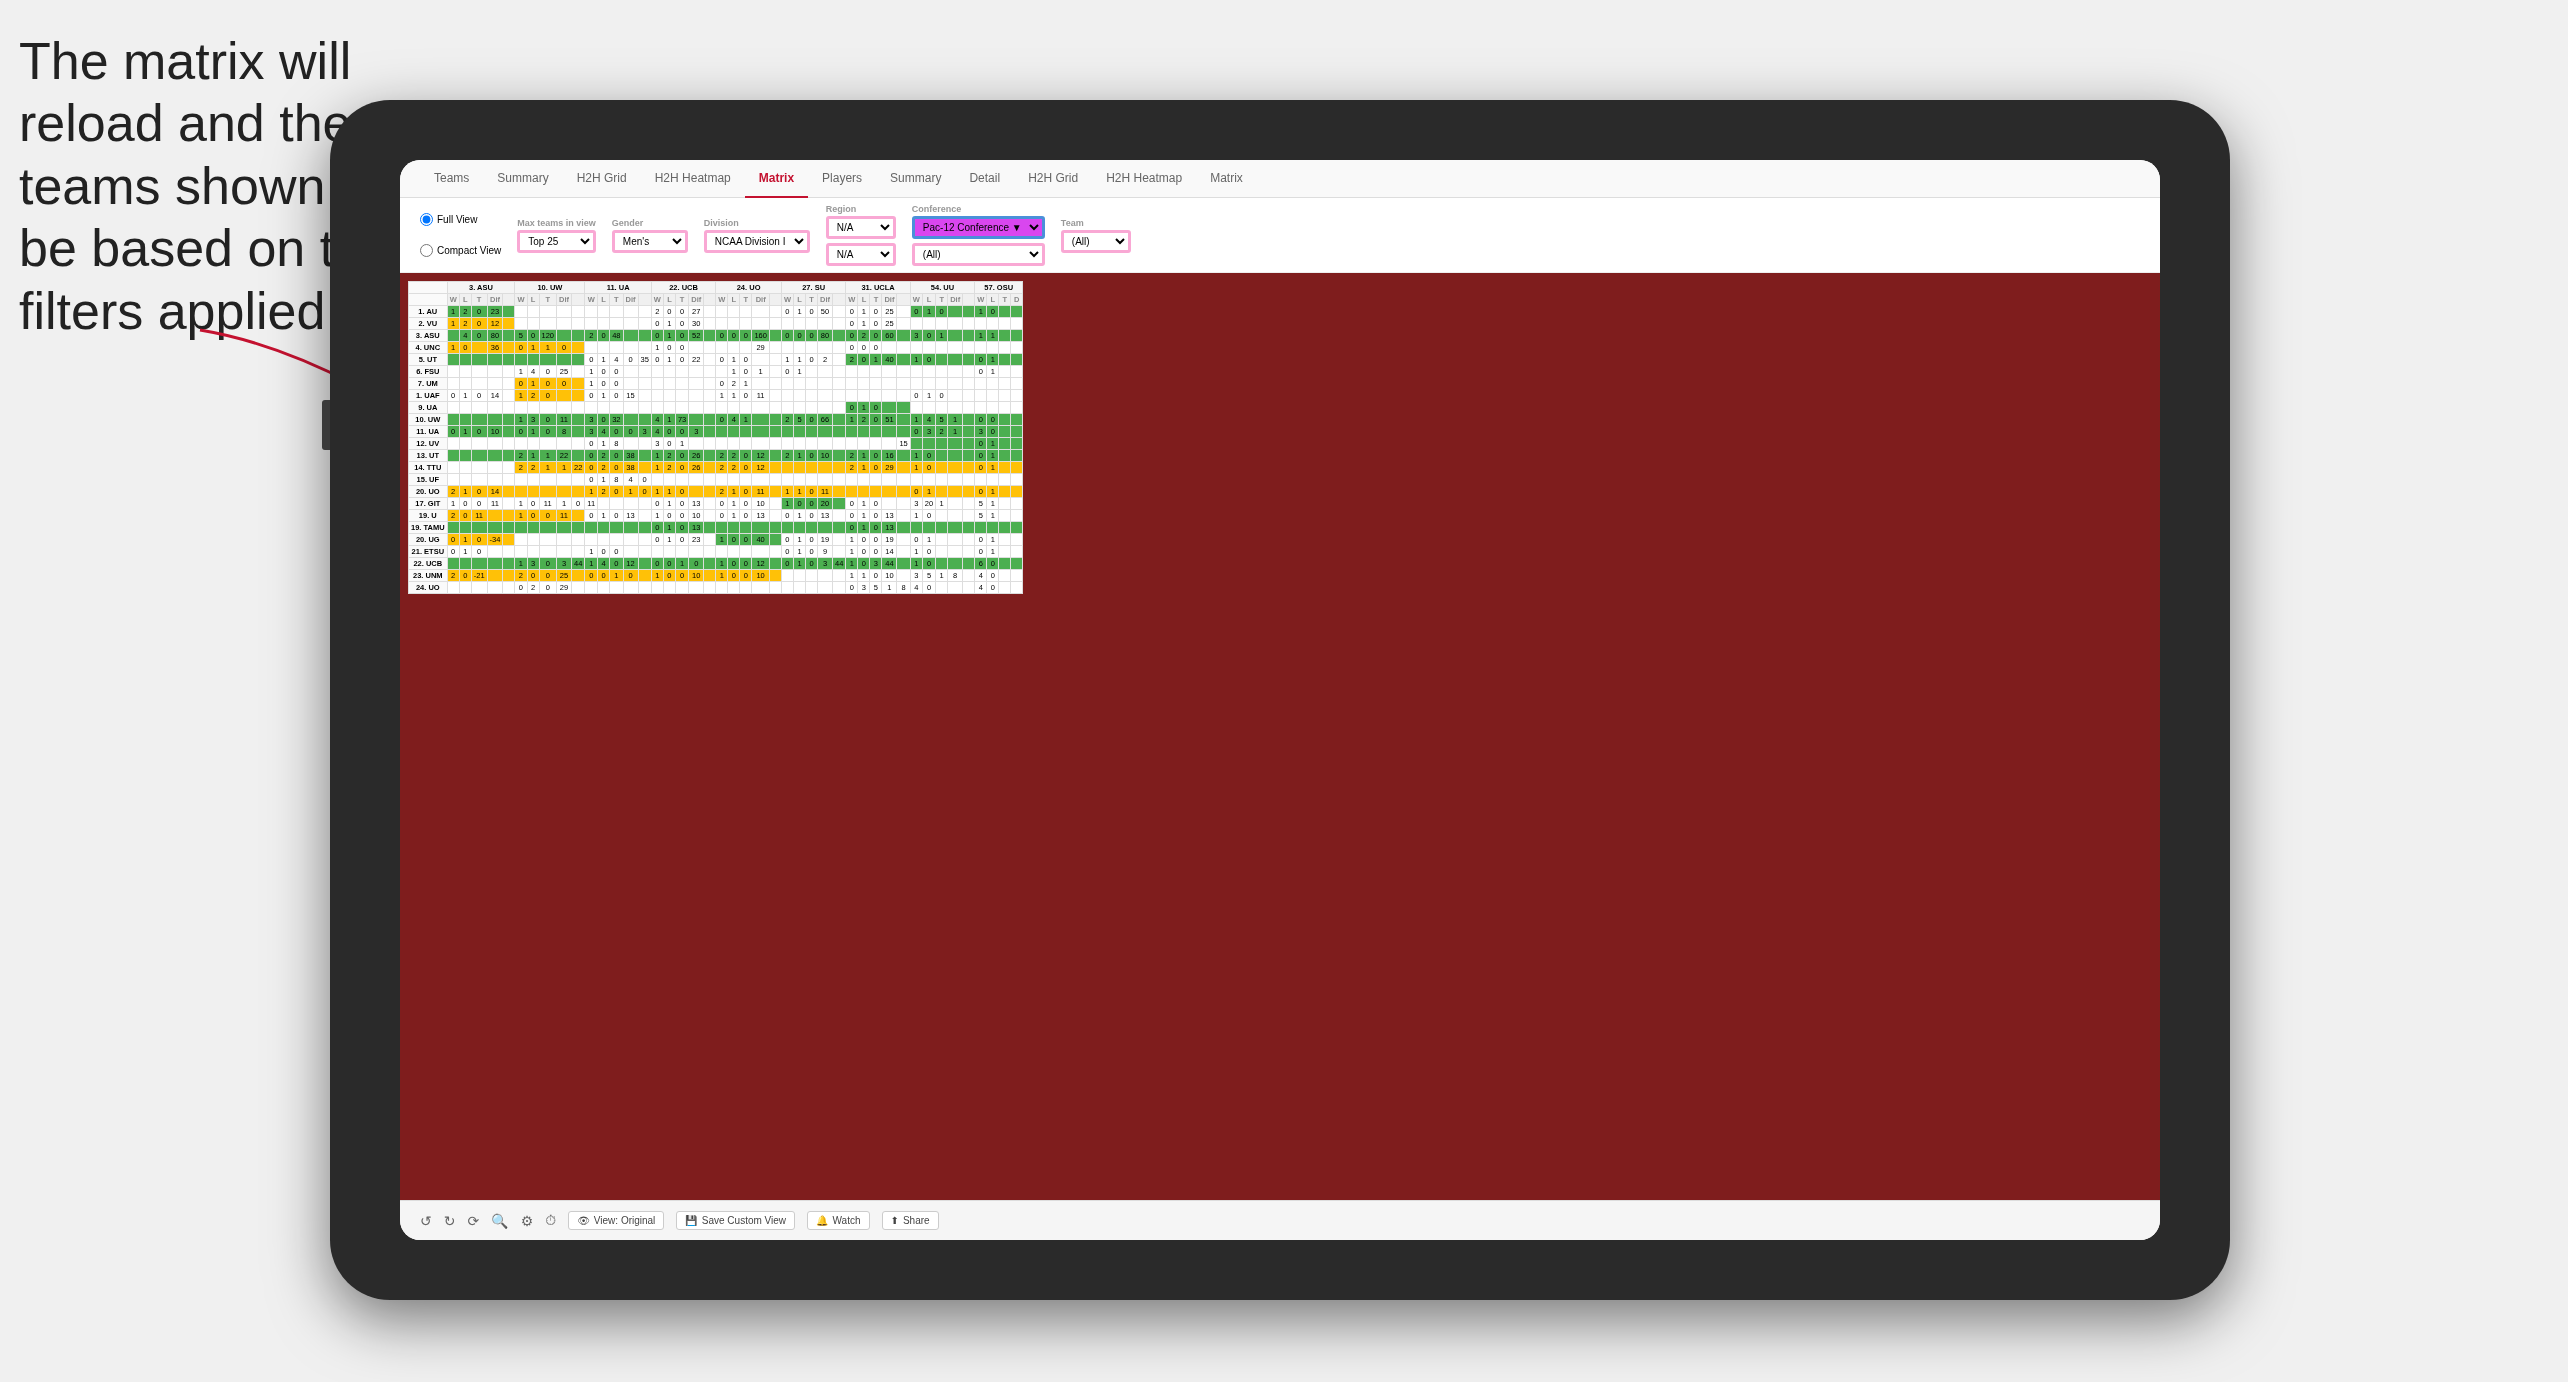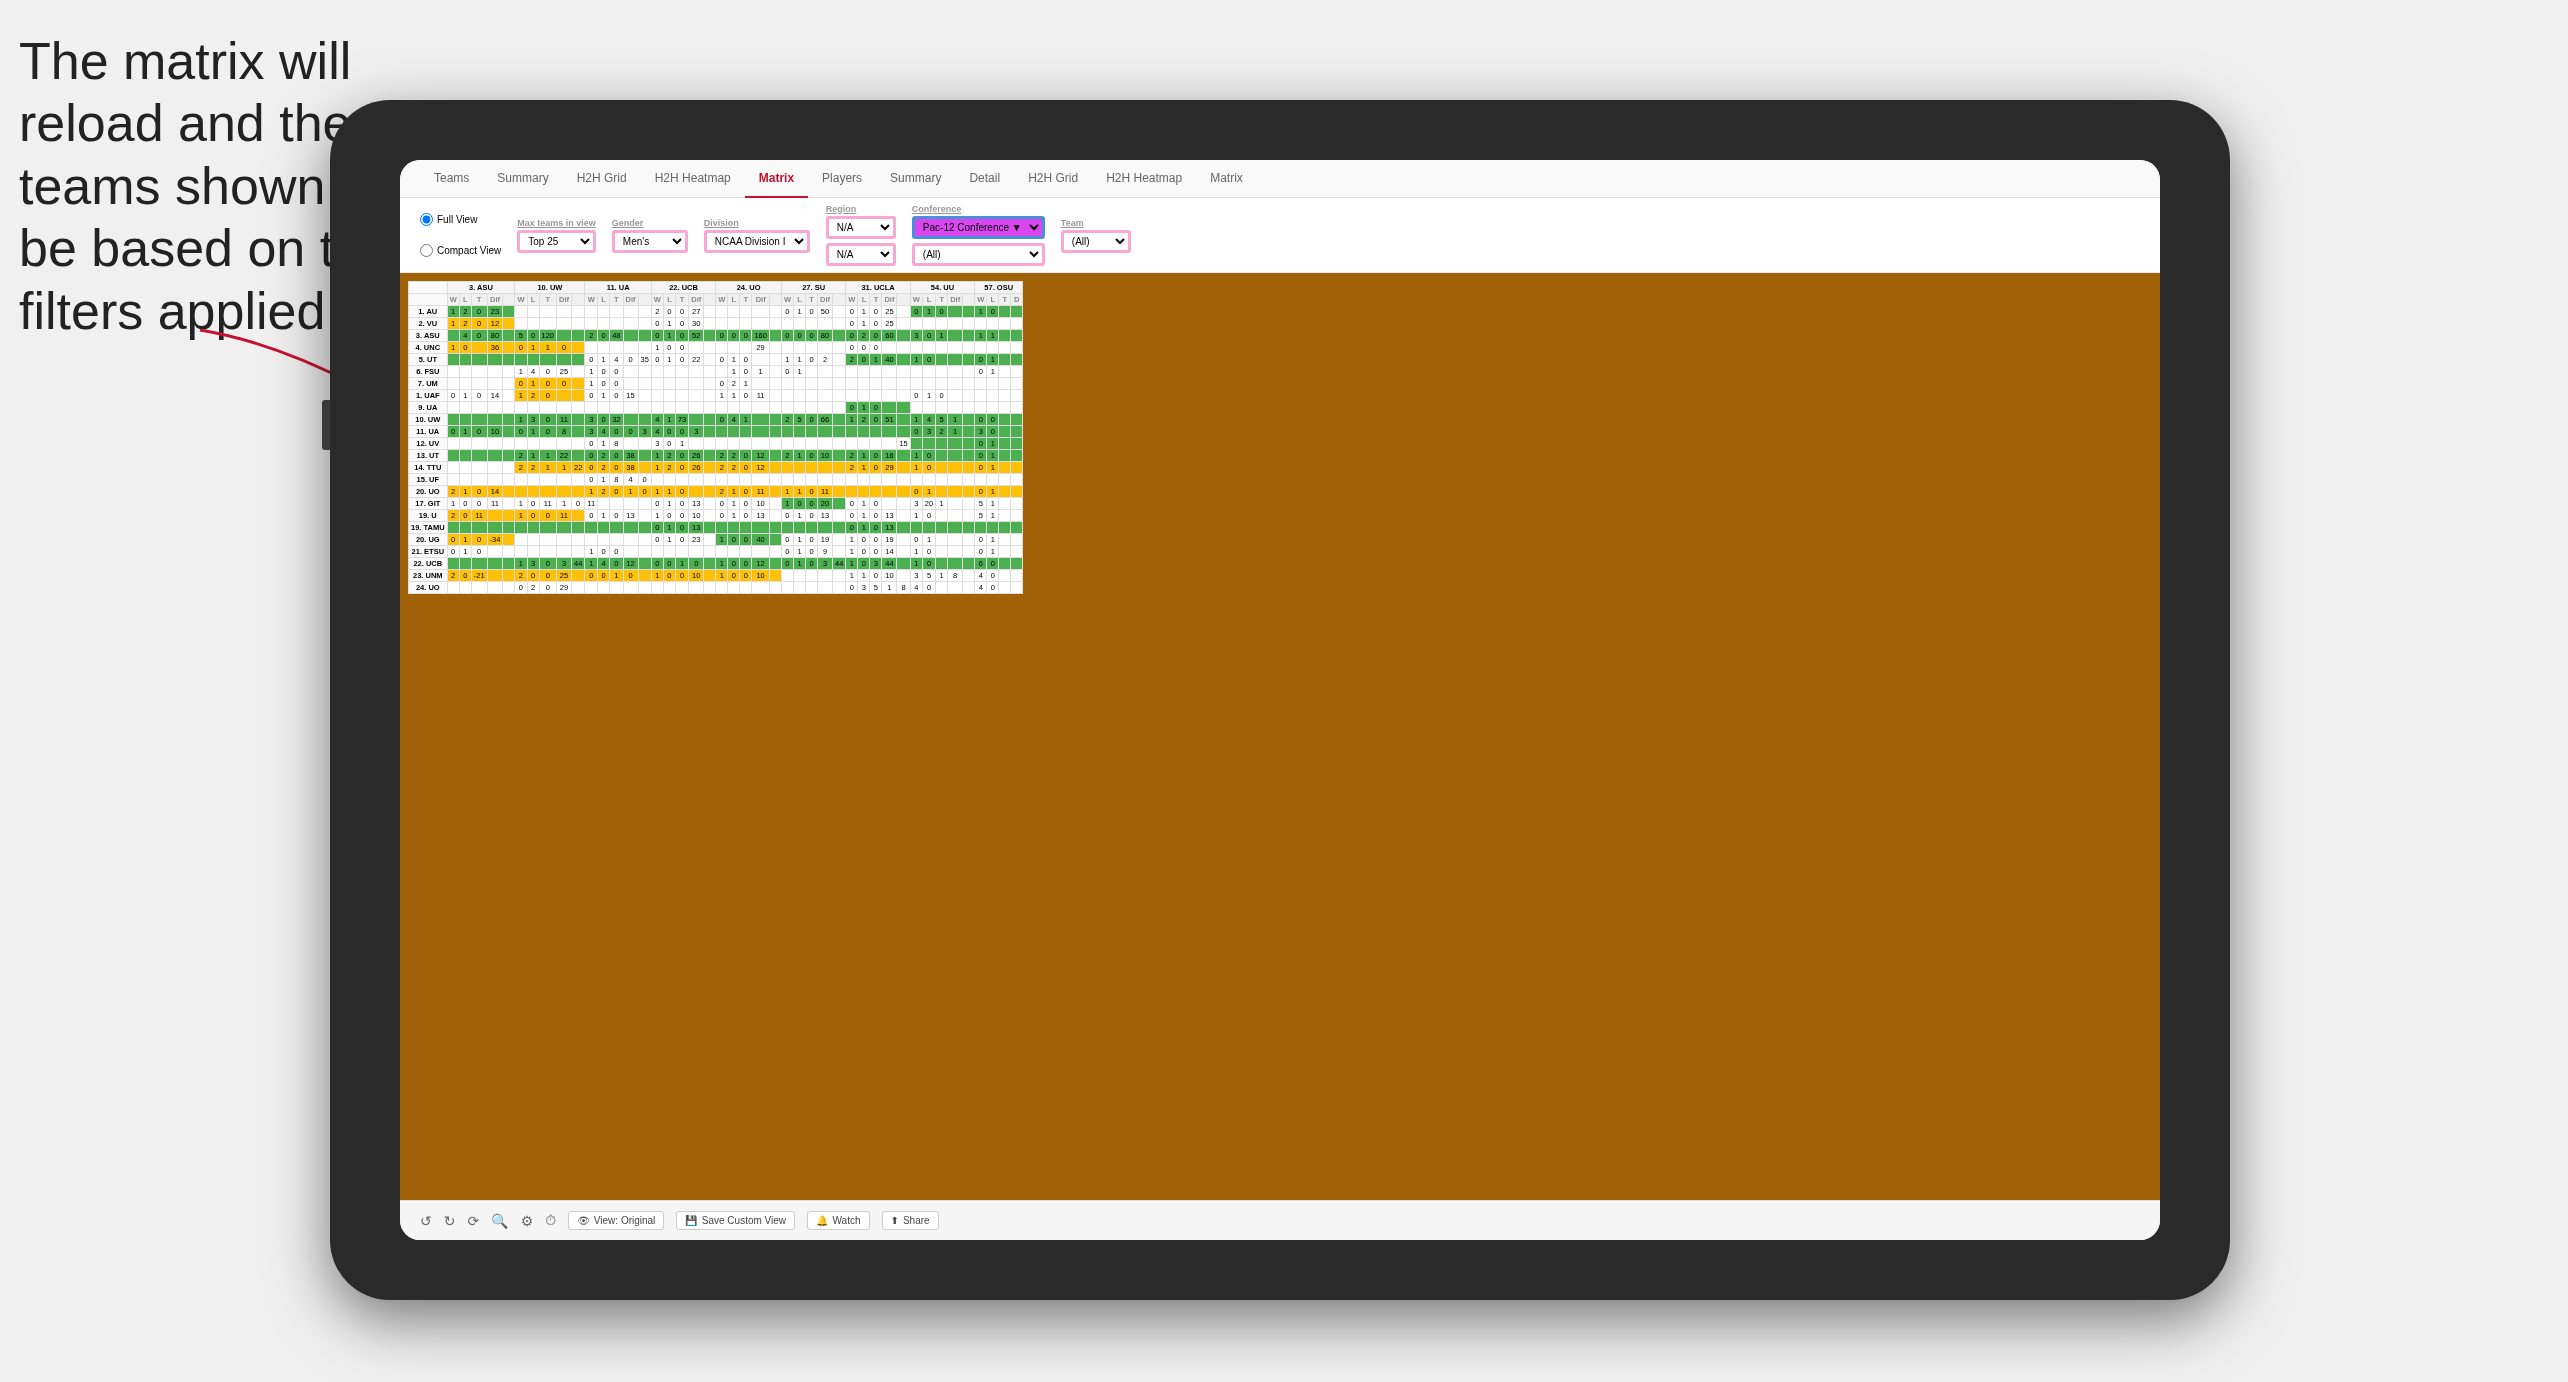--- a/index.html
+++ b/index.html
@@ -134,40 +134,39 @@
     }
     .filter-group {
       display: flex;
       flex-direction: column;
       gap: 2px;
     }
     .filter-label {
       font-size: 9px;
       color: #999;
       font-weight: 600;
-      text-decoration: underline;
     }
     .filter-select {
       font-size: 10px;
       border: 3px solid #f9a8d4;
       padding: 2px 4px;
       border-radius: 3px;
       background: #fff;
       min-width: 70px;
     }
     .filter-select.highlighted {
       background: #d946ef;
       border-color: #4a90d9;
     }
 
     
     .matrix-content {
       flex: 1;
       overflow: auto;
-      background: #a16207;
+      background: #7f1d1d;
       position: relative;
     }
 
     .matrix-table {
       font-size: 8px;
       border-collapse: collapse;
       margin: 8px;
     }
 
     .matrix-table th, .matrix-table td {

